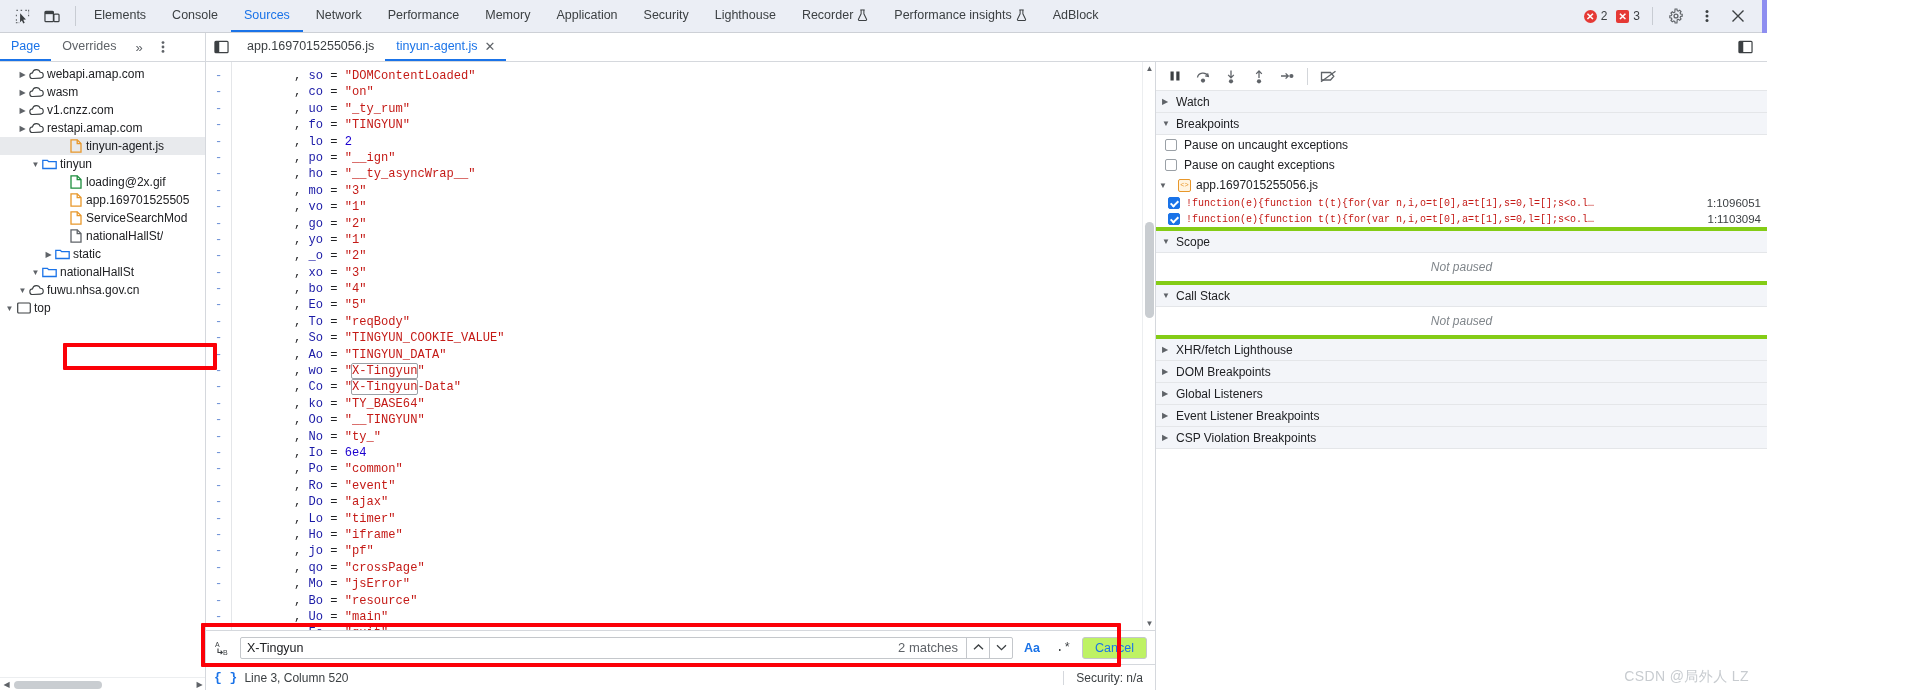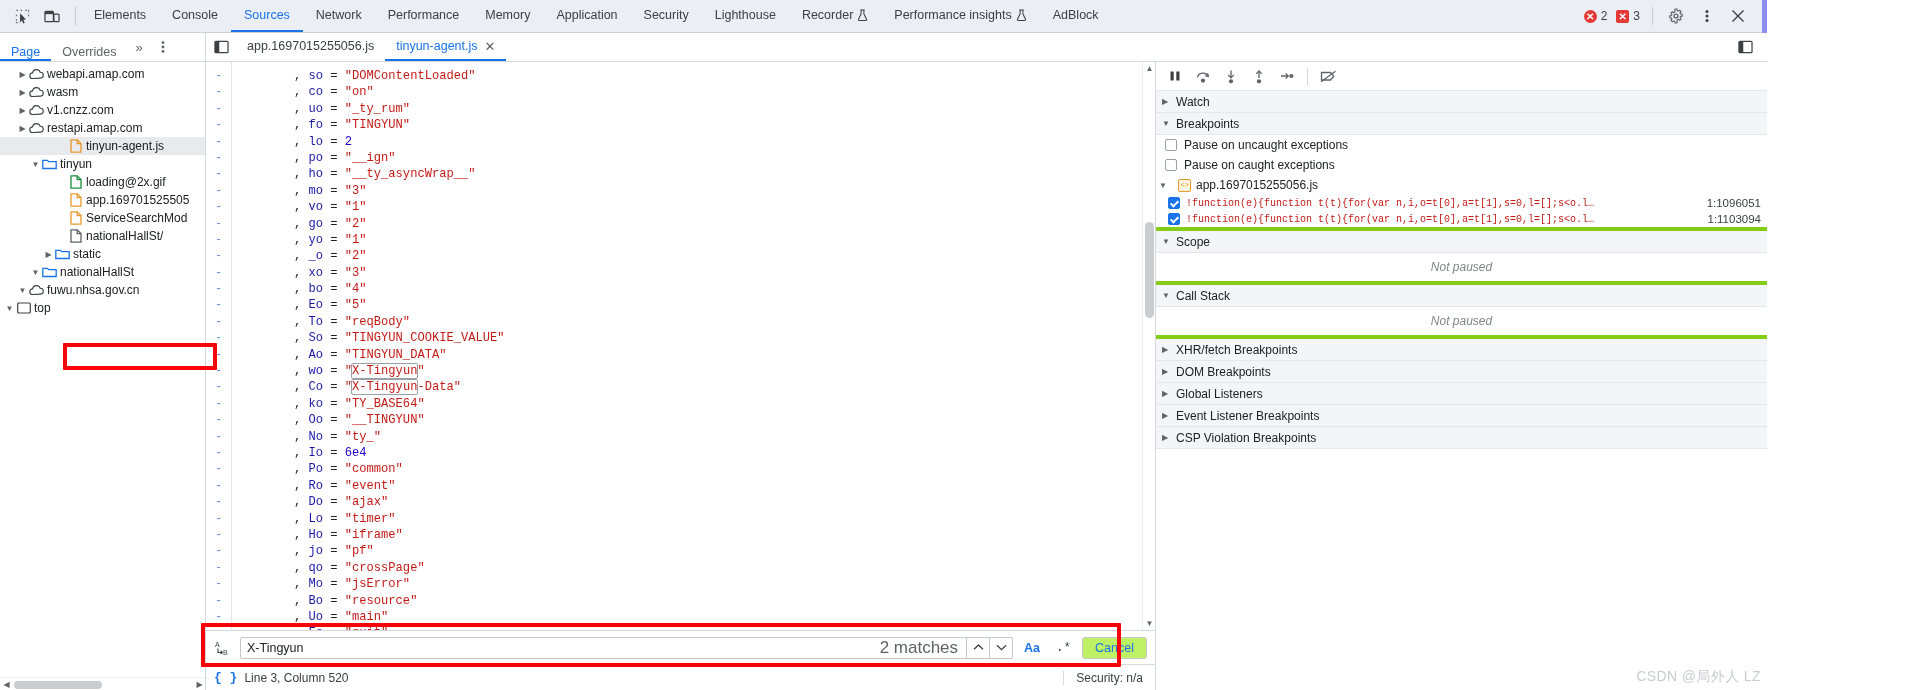--- a/index.html
+++ b/index.html
@@ -64,21 +64,21 @@
     border-bottom: 1px solid #d5d8dd;
     display: flex; align-items: stretch;
   }
   .nav-pane {
     width: 206px; min-width: 206px;
     display: flex; align-items: stretch;
     border-right: 1px solid #d5d8dd;
     background: #fff;
   }
   .subtab {
-    display: flex; align-items: flex-end;
+    display: flex; align-items: center;
     padding: 0 11px; font-size: 12.5px; color: #5f6368;
     cursor: pointer; border-bottom: 2px solid transparent;
   }
   .subtab.active { color: #1a73e8; border-bottom-color: #1a73e8; }
   .chev2 { font-size: 13px; color: #5f6368; padding: 0 8px; display: flex; align-items: center; cursor: pointer; }
   .kebab { display: flex; align-items: center; padding: 0 10px; cursor: pointer; color: #5f6368; font-size: 14px; letter-spacing: 0; }
   .editor-tabbar { flex: 1; display: flex; align-items: stretch; min-width: 0; background: #fff; }
   .sidebar-toggle { width: 30px; display: flex; align-items: center; justify-content: center; cursor: pointer; }
   .ftab {
     display: flex; align-items: center; gap: 7px;
@@ -152,21 +152,21 @@
   .sinput-wrap {
     flex: 1; display: flex; align-items: center;
     border: 1px solid #c4c7cb; border-radius: 2px;
     height: 22px; background: #fff; min-width: 0;
   }
   .sinput {
     flex: 1; border: none; outline: none; min-width: 0;
     font-size: 12.5px; color: #202124; padding: 0 6px;
     font-family: "Liberation Sans", sans-serif; background: transparent;
   }
-  .matches { font-size: 17px; color: #5f6368; padding: 0 8px; white-space: nowrap; }
+  .matches { font-size: 13px; color: #5f6368; padding: 0 8px; white-space: nowrap; }
   .nav-btn {
     width: 23px; height: 21px; display: flex; align-items: center; justify-content: center;
     border-left: 1px solid #c4c7cb; cursor: pointer; color: #3c4043;
   }
   .aa-btn { font-size: 12.5px; font-weight: bold; color: #1a73e8; padding: 0 5px; cursor: pointer; }
   .re-btn { font-size: 12.5px; color: #3c4043; padding: 0 5px; cursor: pointer; font-family: "Liberation Mono", monospace; }
   .cancel-btn {
     border: 1px solid #c4c7cb; border-radius: 3px;
     background: #bef264; color: #1a73e8;
     font-size: 12.5px; padding: 3px 12px; cursor: pointer;
@@ -231,21 +231,21 @@
     font-family: "Liberation Mono", monospace; font-size: 10px; color: #c41a16;
     white-space: nowrap; overflow: hidden; text-overflow: ellipsis; flex: 1; min-width: 0;
   }
   .bp-loc { font-family: "Liberation Sans", sans-serif; font-size: 11.5px; color: #3c4043; white-space: nowrap; }
 
   
   .annot { position: absolute; border: 4px solid #fb0007; pointer-events: none; z-index: 40; border-radius: 1px; }
 
   
   .watermark {
-    position: absolute; right: 6px; bottom: 4px;
+    position: absolute; right: 18px; bottom: 4px;
     font-size: 14px; color: #c8ccd0; letter-spacing: 0.4px;
     z-index: 30; pointer-events: none;
   }
 
   
   .hscroll { position: absolute; left: 0; bottom: 0; width: 206px; height: 13px; background: #fff; border-top: 1px solid #eceef0; }
   .hthumb { position: absolute; left: 14px; top: 3px; height: 8px; width: 88px; background: #c9cdd1; border-radius: 5px; }
   .harrow { position: absolute; top: 0; width: 13px; height: 13px; font-size: 8px; color: #5f6368; text-align: center; line-height: 13px; }
 </style>
 </head>
@@ -701,21 +701,21 @@
           </div>
           <div class="sect-hdr">
             <span class="caret">▼</span>
             <span>Call Stack</span>
           </div>
           <div class="sect-body">
             <div class="notpaused">Not paused</div>
           </div>
           <div class="sect-hdr">
             <span class="caret">▶</span>
-            <span>XHR/fetch Breakpoints</span>
+            <span>XHR/fetch Lighthouse</span>
           </div>
           <div class="sect-hdr">
             <span class="caret">▶</span>
             <span>DOM Breakpoints</span>
           </div>
           <div class="sect-hdr">
             <span class="caret">▶</span>
             <span>Global Listeners</span>
           </div>
           <div class="sect-hdr">

